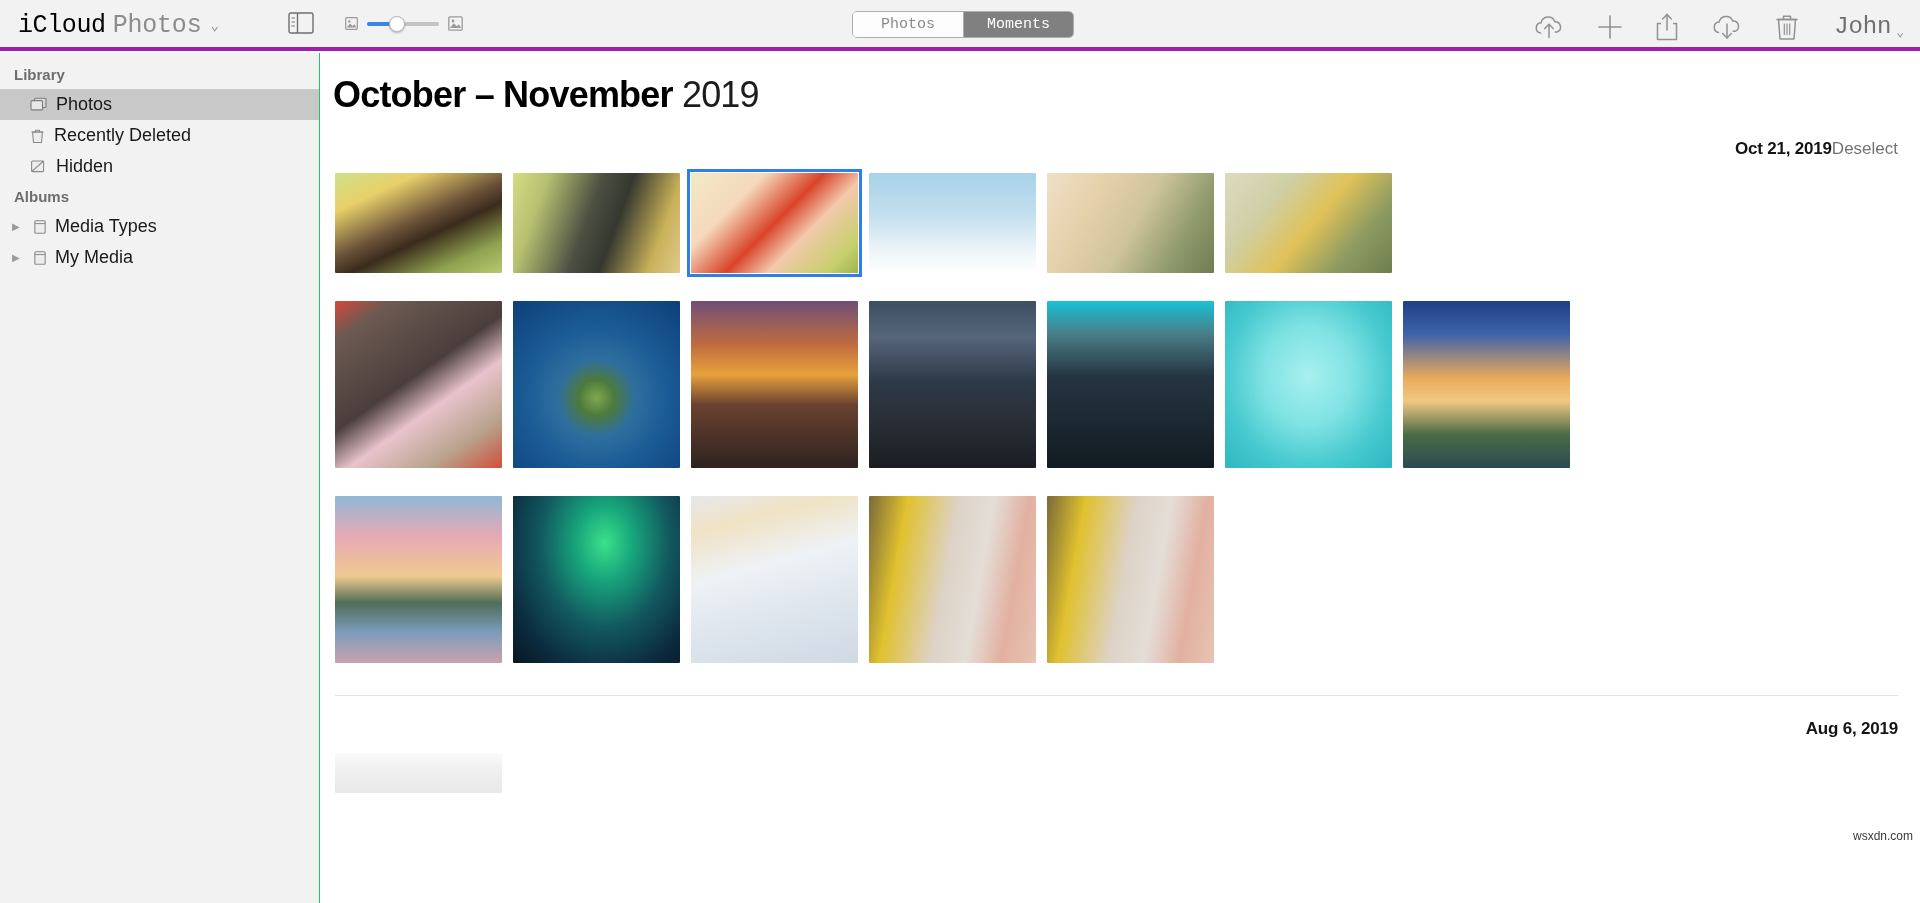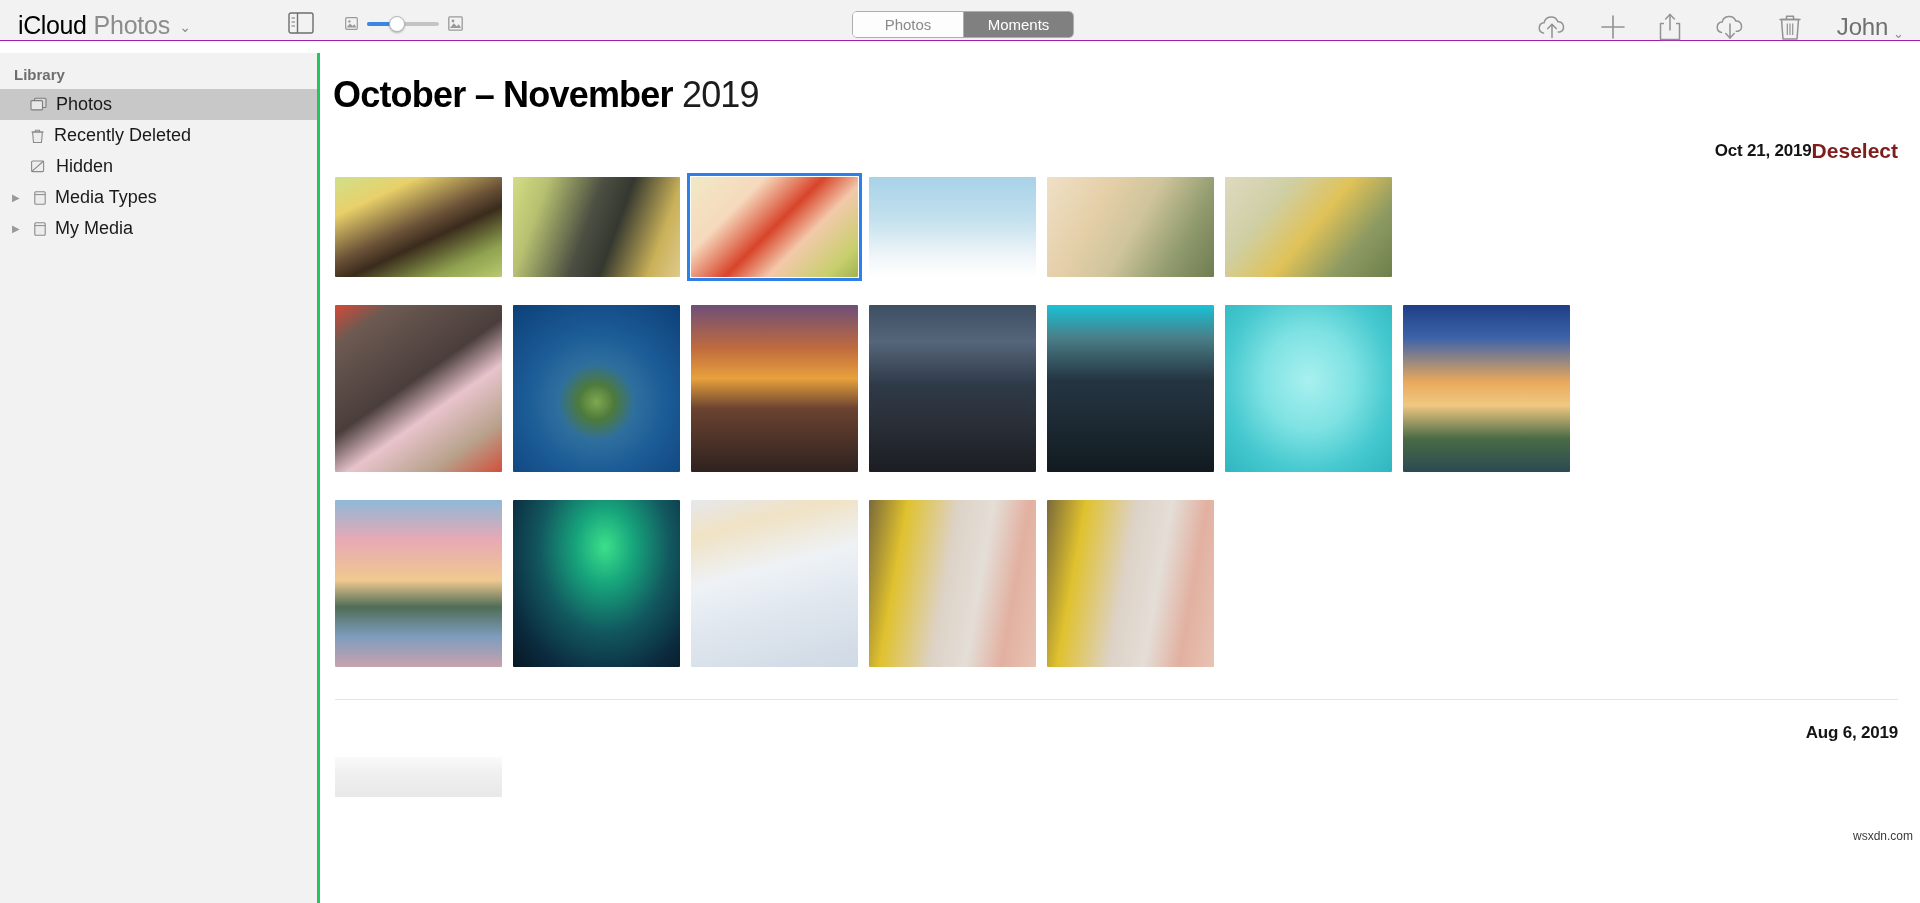--- a/index.html
+++ b/index.html
@@ -6,24 +6,24 @@
   html, body {
     width: 1920px; height: 903px;
     font-family: "Liberation Sans", sans-serif;
     background: #ffffff;
     overflow: hidden;
   }
 
   
   .toolbar {
     position: absolute; top: 0; left: 0;
-    width: 1920px; height: 41px;
+    width: 1920px; height: 51px;
     background: #f2f2f2;
-    border-bottom: 1px solid #a21caf;
-    display: flex; align-items: center;
+    border-bottom: 4px solid #a21caf;
+    display: flex; align-items: center; font-family: Liberation Mono, monospace;
   }
   .brand {
     position: absolute; left: 18px; top: 11px;
     display: flex; align-items: baseline; gap: 7px;
   }
   .brand-icloud { font-size: 25px; color: #000; letter-spacing: -0.4px; }
   .brand-photos { font-size: 25px; color: #8c8c8c; letter-spacing: -0.2px; }
   .brand-chev { color: #8c8c8c; font-size: 14px; margin-left: 2px; position: relative; top: -2px; }
 
   .tb-sidebar-toggle { position: absolute; left: 288px; top: 12px; cursor: pointer; }
@@ -60,21 +60,21 @@
   .tb-icon { cursor: pointer; opacity: .95; display: flex; align-items: center; }
   .account { display: flex; align-items: flex-end; gap: 5px; cursor: pointer; margin-left: 4px; }
   .account-name { font-size: 24px; color: #6f6f6f; letter-spacing: -0.2px; }
   .account-chev { font-size: 13px; color: #8c8c8c; }
 
   
   .sidebar {
     position: absolute; left: 0; top: 53px;
     width: 320px; height: 850px;
     background: #f2f2f2;
-    border-right: 3px solid #22c55e;
+    border-right: 1px solid #22c55e;
     padding-top: 7px;
   }
   .sb-header {
     font-size: 15px; color: #6e6e6e; padding: 6px 0 6px 14px; font-weight: 600;
   }
   .sb-item {
     display: flex; align-items: center; gap: 9px;
     height: 31px; padding-left: 30px; cursor: pointer;
     font-size: 18px; color: #1a1a1a;
   }
@@ -94,21 +94,21 @@
   }
   .pt-bold { font-weight: bold; color: #000; }
   .pt-year { font-weight: normal; color: #1c1c1c; }
   .page-sub { padding-left: 14px; margin-top: 9px; font-size: 16px; color: #8b8b8b; }
 
   .moment-head {
     display: flex; align-items: center; justify-content: flex-end;
     padding: 23px 22px 0 14px;
   }
   .moment-date { font-size: 17px; color: #141414; font-weight: 600; letter-spacing: -0.2px; }
-  .deselect { font-size: 21px; color: #7f1d1d; cursor: pointer; font-weight: bold; }
+  .deselect { font-size: 17px; color: #737373; cursor: pointer; }
 
   .grid { padding: 14px 0 0 14px; display: flex; flex-wrap: wrap; }
   .cell { margin: 0 11px 14px 0; cursor: pointer; display: block; position: relative; }
   .thumb { display: block; border-radius: 1px; background-size: cover; overflow: hidden; }
   .cell.sel { outline: 3px solid #2f7fe8; outline-offset: 1px; }
 
   .divider { height: 1px; background: #e3e3e3; margin: 18px 22px 0 14px; }
 
   .watermark {
     position: absolute; right: 7px; bottom: 6px;
@@ -225,20 +225,21 @@
   </div>
 
   <div class="sb-item">
     <svg width="17" height="15" viewBox="0 0 17 15">
       <rect x="1.6" y="2" width="12" height="10.6" rx="1" fill="#ededed" stroke="#8a8a8a" stroke-width="1.1"></rect>
       <line x1="1.6" y1="12.6" x2="13.6" y2="2" stroke="#8a8a8a" stroke-width="1.1"></line>
     </svg>
     <span>Hidden</span>
   </div>
 
+  <div class="sb-header">Albums</div>
 
   <div class="sb-item album">
     <span class="disclosure">▶</span>
     <svg width="16" height="16" viewBox="0 0 16 16">
       <rect x="2.8" y="1.8" width="10.4" height="12.4" rx="1" fill="#ededed" stroke="#8a8a8a" stroke-width="1.1"></rect>
       <line x1="2.8" y1="4.6" x2="13.2" y2="4.6" stroke="#8a8a8a" stroke-width="1"></line>
     </svg>
     <span>Media Types</span>
   </div>
 

